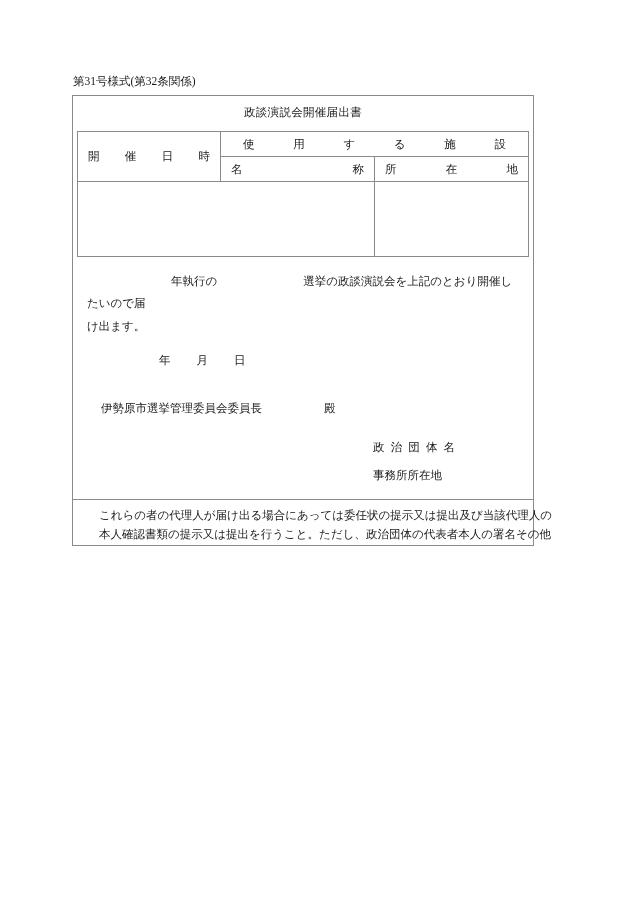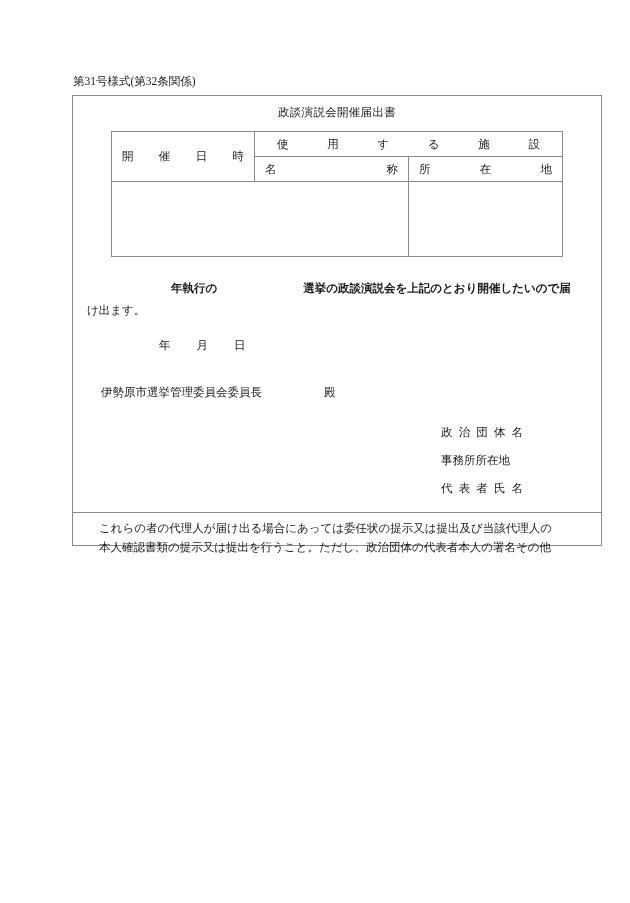--- a/index.html
+++ b/index.html
@@ -24,21 +24,21 @@
     font-size: 11.5px;
     line-height: 1;
     white-space: nowrap;
   }
 
   
   .doc-frame {
     position: absolute;
     left: 72px;
     top: 95px;
-    width: 530px;
+    width: 462px;
     height: 451px;
     border: 1px solid #8a8a8a;
     box-sizing: border-box;
   }
 
   
   .doc-title {
     text-align: center;
     font-size: 11.5px;
     margin-top: 9px;
@@ -89,23 +89,22 @@
     height: 74px;
   }
 
   
   .body-area {
     padding: 0 12px 0 14px;
     font-size: 11.5px;
     line-height: 1.95;
   }
   .stmt-line {
-    margin-top: 20px;
+    margin-top: 13px;
     text-indent: 0;
-    font-weight: bold;
   }
   .stmt-line .lead-gap {
     display: inline-block;
     width: 84px;
   }
   .stmt-line .mid-gap {
     display: inline-block;
     width: 86px;
   }
   .stmt-cont {
@@ -218,23 +217,20 @@
       <span>伊勢原市選挙管理委員会委員長</span><span class="hon">殿</span>
     </div>
 
     <div class="sign-block">
       <div class="sign-row">
         <span class="sign-label">政治団体名</span>
       </div>
       <div class="sign-row">
         <span class="sign-label no-spread">事務所所在地</span>
       </div>
-      <div class="sign-row">
-        <span class="sign-label">代表者氏名</span>
-      </div>
     </div>
 
   </div>
 
   <div class="note-divider"></div>
 
   <div class="note-area">
     <div class="note-line indent">これらの者の代理人が届け出る場合にあっては委任状の提示又は提出及び当該代理人の</div>
     <div class="note-line indent">本人確認書類の提示又は提出を行うこと。ただし、政治団体の代表者本人の署名その他</div>
   </div>

